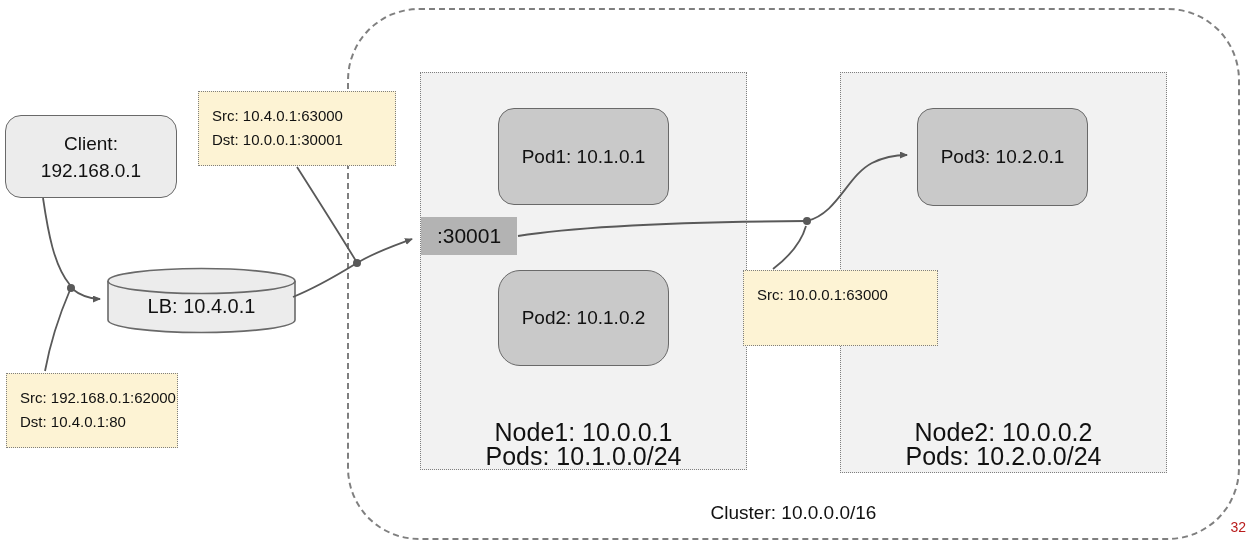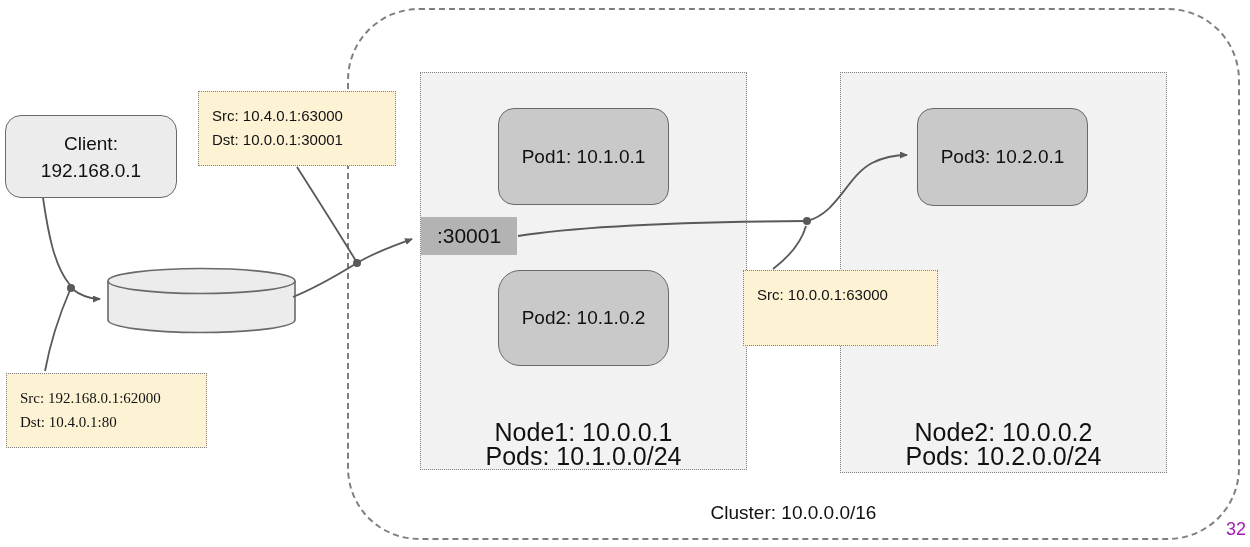--- a/index.html
+++ b/index.html
@@ -106,21 +106,21 @@
     position: absolute;
     background: #fdf3d4;
     border: 1px dotted #7f7f7f;
     z-index: 4;
     padding: 12px 8px 0 13px;
     font-size: 15px;
     line-height: 24px;
     white-space: nowrap;
   }
   .note1 { left: 198px; top: 91px;  width: 198px; height: 75px; }
-  .note2 { left: 6px;   top: 373px; width: 201px; height: 75px; font-family: Liberation Serif, serif; }
+  .note2 { left: 6px;   top: 373px; width: 172px; height: 75px; }
   .note3 { left: 703px; top: 270px; width: 195px; height: 76px; margin-left: 40px; }
 
   
   .nodelabel {
     position: absolute;
     z-index: 3;
     text-align: center;
     font-size: 25px;
     line-height: 24px;
   }
@@ -134,22 +134,22 @@
     text-align: center;
     font-size: 19px;
     z-index: 3;
   }
 
   .page-number {
     position: absolute;
     left: 1210px; top: 519px;
     width: 36px;
     text-align: right;
-    font-size: 18px;
-    color: #a21caf;
+    font-size: 14px;
+    color: #b91c1c;
     z-index: 3;
   }
 </style>
 </head>
 <body>
 
 <div class="stage">
 
   <div class="cluster"></div>
 
@@ -187,20 +187,21 @@
     <circle cx="71" cy="288" r="4" fill="#595959"></circle>
     <circle cx="357" cy="263" r="4" fill="#595959"></circle>
     <circle cx="807" cy="221" r="4" fill="#595959"></circle>
   </svg>
 
   <div class="client">
     <span>Client:</span>
     <span>192.168.0.1</span>
   </div>
 
+  <div class="lb-label">LB: 10.4.0.1</div>
 
   <div class="pod pod1">
     <span>Pod1: 10.1.0.1</span>
   </div>
   <div class="pod pod2">
     <span>Pod2: 10.1.0.2</span>
   </div>
   <div class="pod pod3">
     <span>Pod3: 10.2.0.1</span>
   </div>

